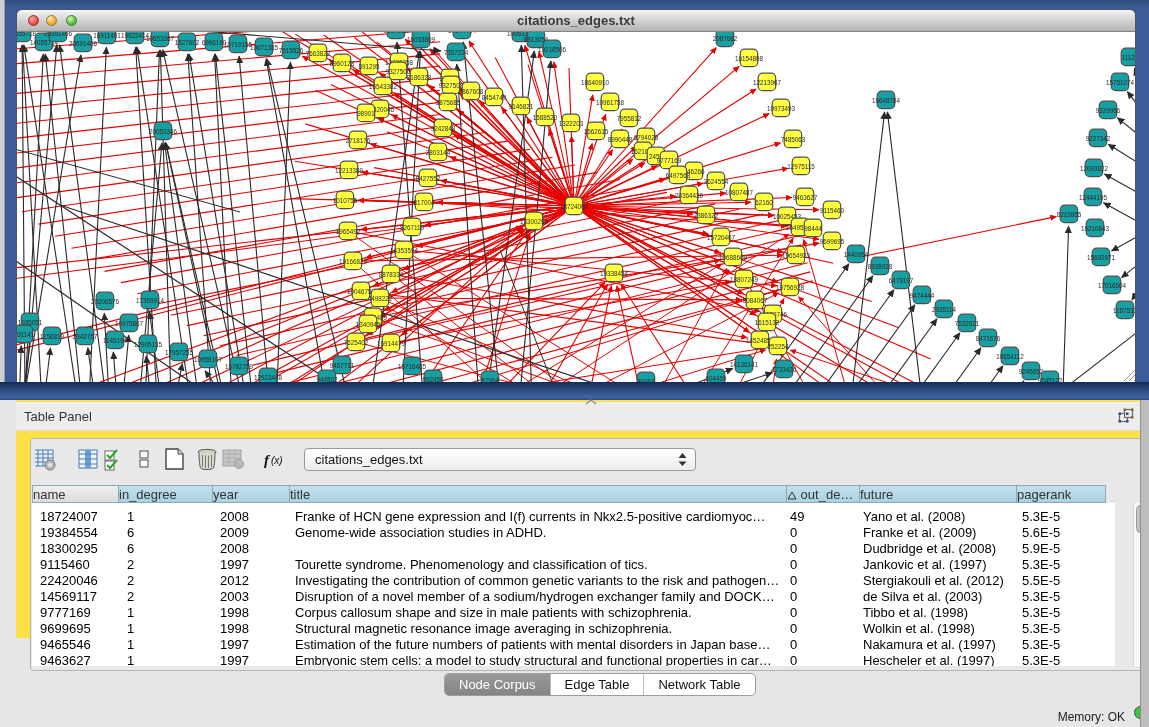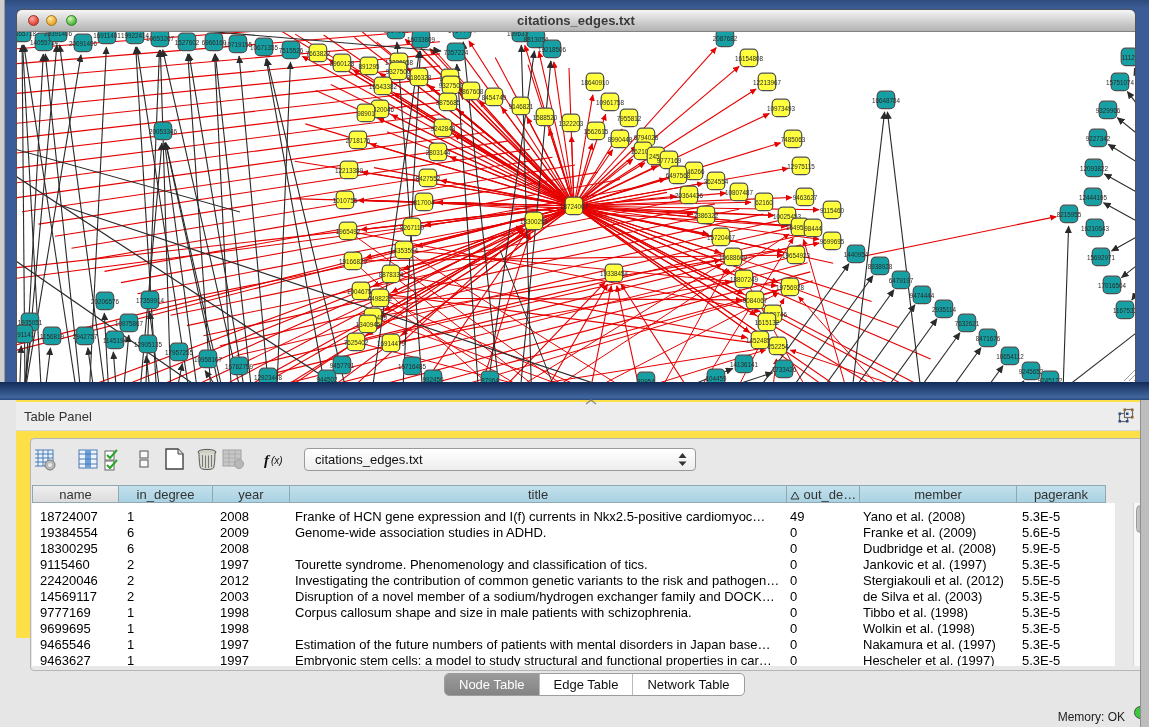--- a/index.html
+++ b/index.html
@@ -5,21 +5,21 @@
 #top{position:absolute;left:0;top:0;width:1149px;height:400px;background:linear-gradient(#2e4c7d,#3b5c97 8px)}
 #top .lstrip{position:absolute;left:0;top:0;width:5px;height:400px;background:#cfcfcf;border-right:1px solid #9a9a9a}
 #botgrad{position:absolute;left:0;top:382px;width:1149px;height:18px;background:linear-gradient(#132c58,#41669f 85%,#2a4a80)}
 #win{position:absolute;left:17px;top:10px;width:1118px;height:373px;border-radius:5px 5px 0 0;box-shadow:0 0 0 1px #51545a}
 #titlebar{position:absolute;left:0;top:0;width:100%;height:22px;border-radius:5px 5px 0 0;background:linear-gradient(#f6f6f6,#d6d6d6 45%,#b3b3b3);border-bottom:1px solid #838383;text-align:center;font-size:13px;font-weight:600;color:#3a3a3a;line-height:22px}
 .tl{position:absolute;width:11px;height:11px;border-radius:50%;}
 #panel2{position:absolute;left:16px;top:400px;width:1149px;height:238px;background:#fde047}
 #tphead{position:absolute;left:0;top:2px;width:1149px;height:29px;background:#ededed;border-bottom:1px solid #d8d8d8;font-size:13px;color:#333}
 #toolpanel{position:absolute;left:14px;top:38px;width:1122px;height:233px;background:#e8e8e8;border:1px solid #b5b5b5;border-radius:4px}
 #thead{position:absolute;left:1px;top:46px;width:1076px;height:18px;font-size:13px;color:#333}
-#thead .hc{position:absolute;top:0;height:18px;background:linear-gradient(#c3e0ec,#aad2e2);border:1px solid #90a8b2;border-left:none;text-align:center;line-height:17px}
+#thead .hc{position:absolute;top:0;height:18px;background:linear-gradient(#c3e0ec,#aad2e2);border:1px solid #90a8b2;border-left:none;text-align:left;line-height:17px}
 #tbody{position:absolute;left:1px;top:64px;width:1083px;height:163px;background:#fff;overflow:hidden}
 .trow{position:absolute;left:0;height:16px;width:100%;font-size:13px;color:#000}
 .trow span{position:absolute;top:0;line-height:16px;white-space:nowrap}
 #tabs{position:absolute;left:428px;top:273px;height:23px;display:flex;border:1px solid #9d9d9d;border-radius:5px;overflow:hidden;background:#fff;font-size:13px}
 #tabs div{padding:0 14px;line-height:21px;color:#111}
 #memory{position:absolute;right:40px;top:310px;font-size:12px;color:#222}
 #memdot{position:absolute;right:18px;top:306px;width:13px;height:13px;border-radius:50%;background:#3dc73d;border:1.5px solid #4d4d4d}
 #rstrip{position:absolute;right:0;top:400px;width:9px;height:327px;background:#bdbdbd;border-left:1px solid #909090}
 </style></head><body>
 <div id="top">
@@ -682,21 +682,21 @@
         </svg>
     </div>
     <div id="thead">
       <div class="hc" style="left:0;width:87px;background:linear-gradient(#efefef,#dcdcdc);border-left:1px solid #90a8b2">name</div>
       <div class="hc" style="left:87px;width:94px">in_degree</div>
       <div class="hc" style="left:181px;width:77px">year</div>
       <div class="hc" style="left:258px;width:497px">title</div>
       <div class="hc" style="left:755px;width:73px"><svg width="10" height="9" style="vertical-align:-1px">
             <path d="M5 1 L9 8 L1 8 Z" fill="none" stroke="#333"></path>
           </svg> out_de…</div>
-      <div class="hc" style="left:828px;width:157px">member</div>
+      <div class="hc" style="left:828px;width:157px">future</div>
       <div class="hc" style="left:985px;width:89px">pagerank</div>
     </div>
     <div id="tbody">
 <div class="trow" style="top:6px">
 <span style="left:8px">18724007</span>
           <span style="left:95px">1</span>
           <span style="left:188px">2008</span>
           <span style="left:263px;width:490px">Franke of HCN gene expression and I(f) currents in Nkx2.5-positive cardiomyoc…</span>
           <span style="left:758px">49</span>
           <span style="left:831px">Yano et al. (2008)</span>
@@ -752,20 +752,21 @@
           <span style="left:188px">1998</span>
           <span style="left:263px;width:490px">Corpus callosum shape and size in male patients with schizophrenia.</span>
           <span style="left:758px">0</span>
           <span style="left:831px">Tibbo et al. (1998)</span>
           <span style="left:990px">5.3E-5</span>
 </div>
 <div class="trow" style="top:118px">
 <span style="left:8px">9699695</span>
           <span style="left:95px">1</span>
           <span style="left:188px">1998</span>
+          <span style="left:263px;width:490px">Structural magnetic resonance image averaging in schizophrenia.</span>
           <span style="left:758px">0</span>
           <span style="left:831px">Wolkin et al. (1998)</span>
           <span style="left:990px">5.3E-5</span>
 </div>
 <div class="trow" style="top:134px">
 <span style="left:8px">9465546</span>
           <span style="left:95px">1</span>
           <span style="left:188px">1997</span>
           <span style="left:263px;width:490px">Estimation of the future numbers of patients with mental disorders in Japan base…</span>
           <span style="left:758px">0</span>
@@ -780,19 +781,19 @@
           <span style="left:758px">0</span>
           <span style="left:831px">Hescheler et al. (1997)</span>
           <span style="left:990px">5.3E-5</span>
 </div>
     </div>
     <div style="position:absolute;left:1102px;top:64px;width:15px;height:163px;background:#f8f8f8;border-left:1px solid #d6d6d6">
       <div style="position:absolute;left:2px;top:2px;width:9px;height:28px;border-radius:5px;background:linear-gradient(90deg,#c9c9c9,#a9a9a9);border:1px solid #9a9a9a"></div>
     </div>
   </div>
   <div id="tabs">
-    <div style="background:linear-gradient(#9a9a9a,#848484);color:#fff">Node Table</div>
+    <div style="background:linear-gradient(#9a9a9a,#848484);color:#fff">Node Corpus</div>
     <div style="border-left:1px solid #bbb">Edge Table</div>
     <div style="border-left:1px solid #bbb">Network Table</div>
   </div>
   <div id="memory">Memory: OK</div>
   <div id="memdot"></div>
 </div>
 <div id="rstrip"></div>
 </body></html>

